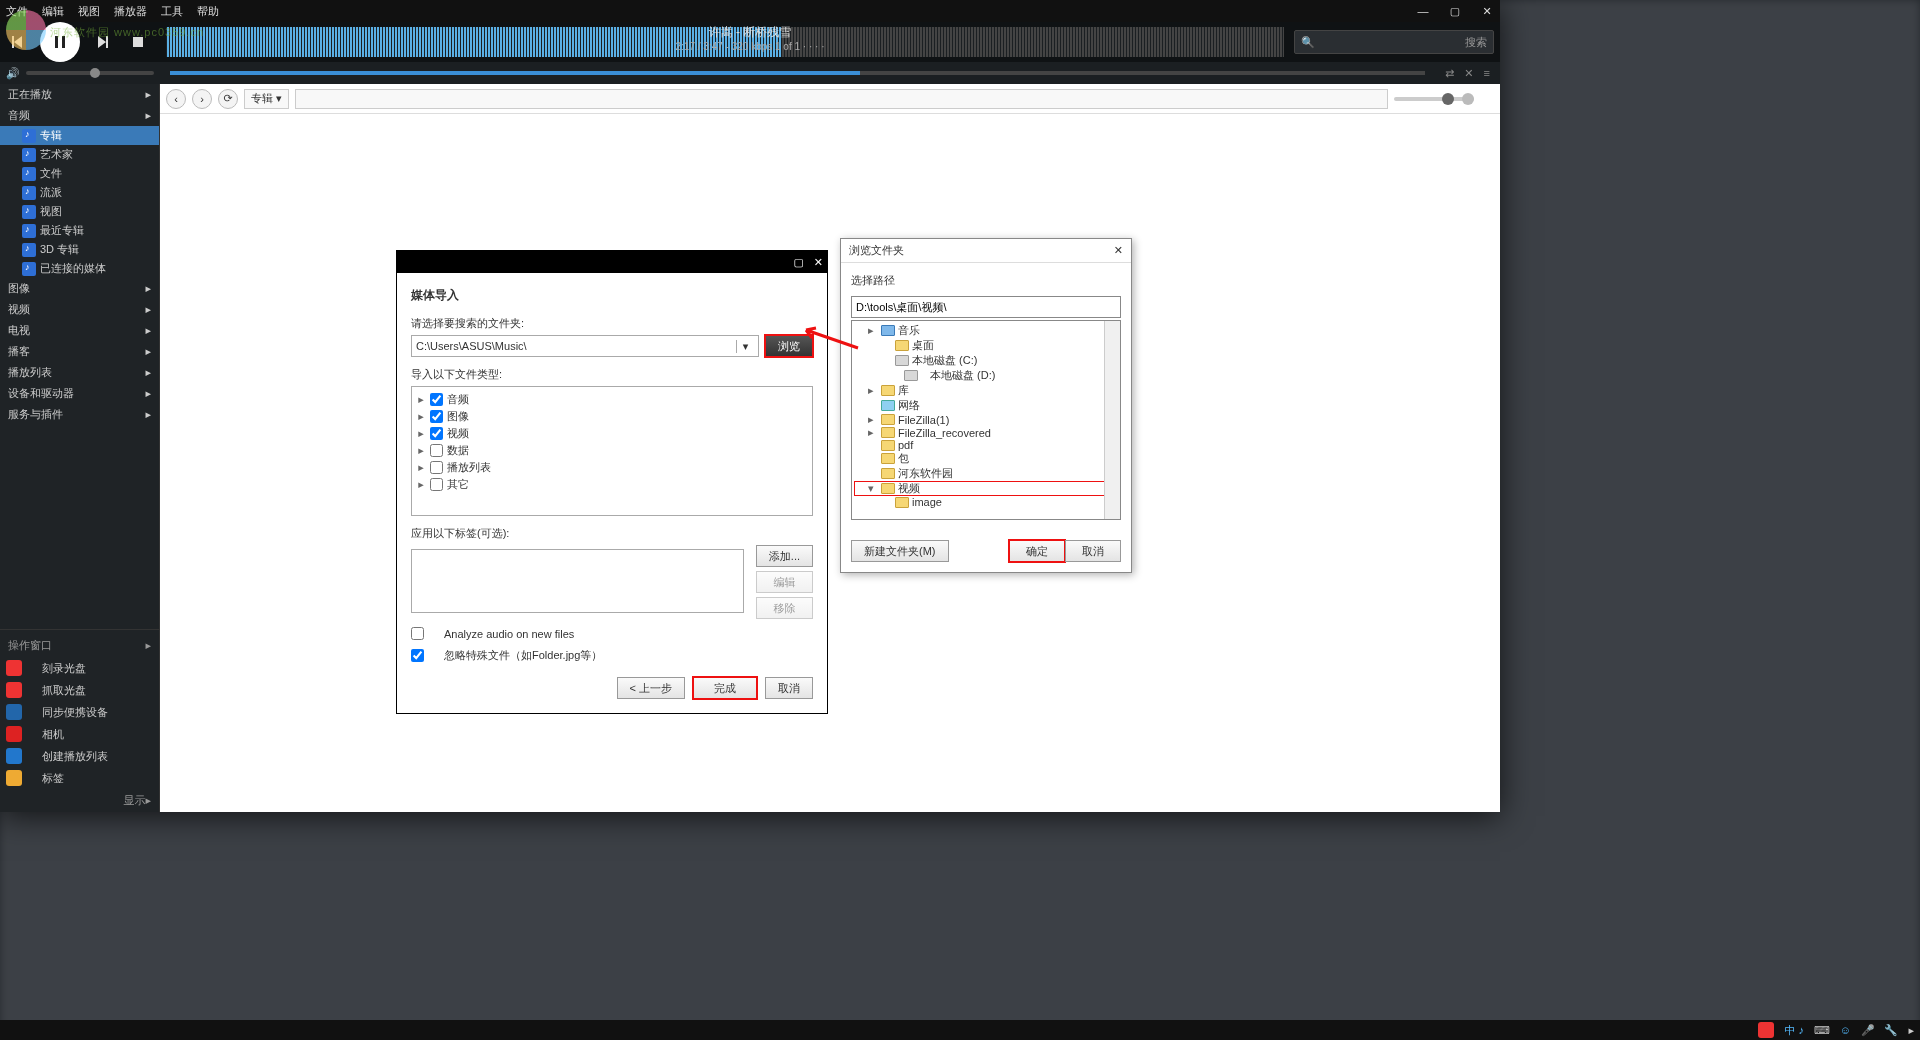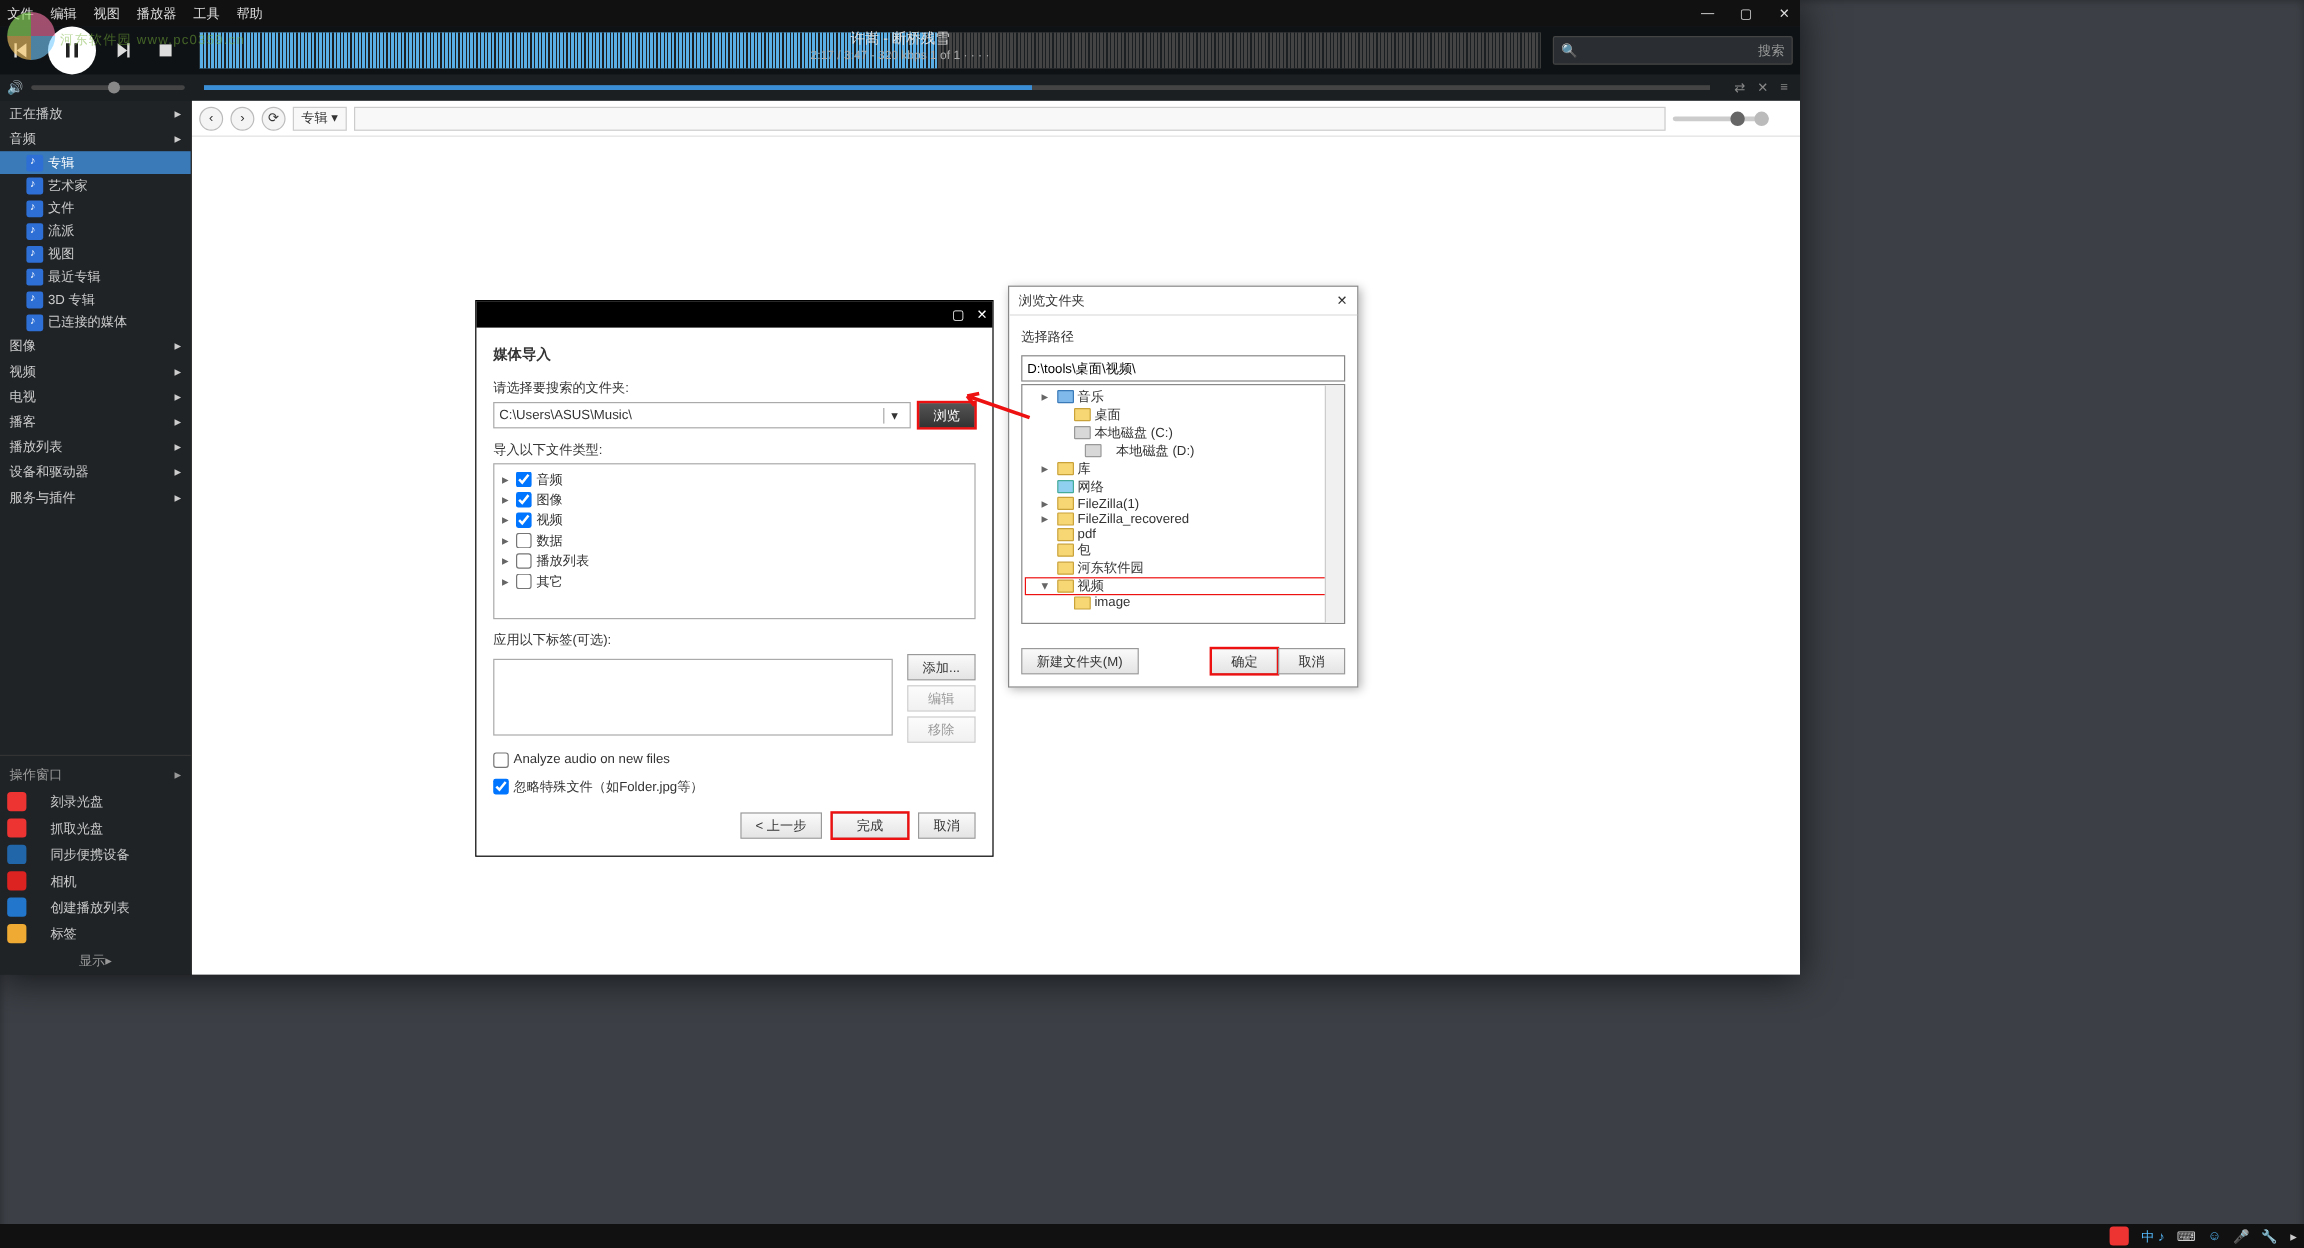--- a/index.html
+++ b/index.html
@@ -62,21 +62,21 @@
 .btn{height:22px;padding:0 12px;border:1px solid #999;background:linear-gradient(#fafafa,#e4e4e4);cursor:pointer;display:inline-flex;align-items:center;justify-content:center}
 .btn.dark{background:linear-gradient(#555,#333);color:#fff;border-color:#222}
 .hl-red{outline:2px solid #e11;outline-offset:-1px}
 .types-box{border:1px solid #aaa;height:130px;margin-top:4px;padding:4px;overflow:auto}
 .type-row{display:flex;align-items:center;gap:4px;padding:1px 0}
 .type-row .tri{width:10px;text-align:center;color:#666}
 .type-row input{margin:0}
 .tags-box{border:1px solid #aaa;height:64px;margin-top:4px}
 .tags-btns{float:right;display:flex;flex-direction:column;gap:4px;margin-left:6px}
 .tags-wrap{display:flex;gap:6px;margin-top:4px}
-.chk-row{display:flex;gap:4px;margin-top:8px}
+.chk-row{display:flex;align-items:center;gap:20px;margin-top:8px}
 .dlg-footer{display:flex;justify-content:flex-end;gap:8px;margin-top:14px}
 
 .dlg-browse{position:absolute;left:680px;top:124px;width:292px;background:#fff;border:1px solid #888;z-index:6;box-shadow:2px 2px 8px rgba(0,0,0,.3)}
 .dlg-browse .title{height:24px;border-bottom:1px solid #ddd;display:flex;align-items:center;justify-content:space-between;padding:0 8px}
 .dlg-browse .body{padding:10px}
 .path-inp{width:100%;height:22px;border:1px solid #888;padding:0 4px;margin-top:8px}
 .tree{border:1px solid #888;height:200px;margin-top:2px;overflow:auto;padding:2px;position:relative}
 .tree .sb{position:absolute;right:0;top:0;bottom:0;width:16px;background:#f0f0f0;border-left:1px solid #ccc}
 .tn{display:flex;align-items:center;gap:3px;padding:0 0 0 14px;cursor:pointer;white-space:nowrap}
 .tn .exp{width:10px;color:#666}
@@ -261,21 +261,21 @@
           </div>
           <div class="action-row">
             <span class="ico" style="background:#27c"></span>
             <span>创建播放列表</span>
           </div>
           <div class="action-row">
             <span class="ico" style="background:#ea3"></span>
             <span>标签</span>
           </div>
         </div>
-      <div class="side-title" style="justify-content:center">
+      <div class="side-title" style="justify-content:flex-end">
           <span>显示</span> 
           <span>▸</span>
         </div>
     </div>
     <div class="content">
       <div class="toolbar2">
         <div class="tbtn">‹</div>
         <div class="tbtn">›</div>
         <div class="tbtn">⟳</div>
         <div class="bc">专辑 ▾</div>

